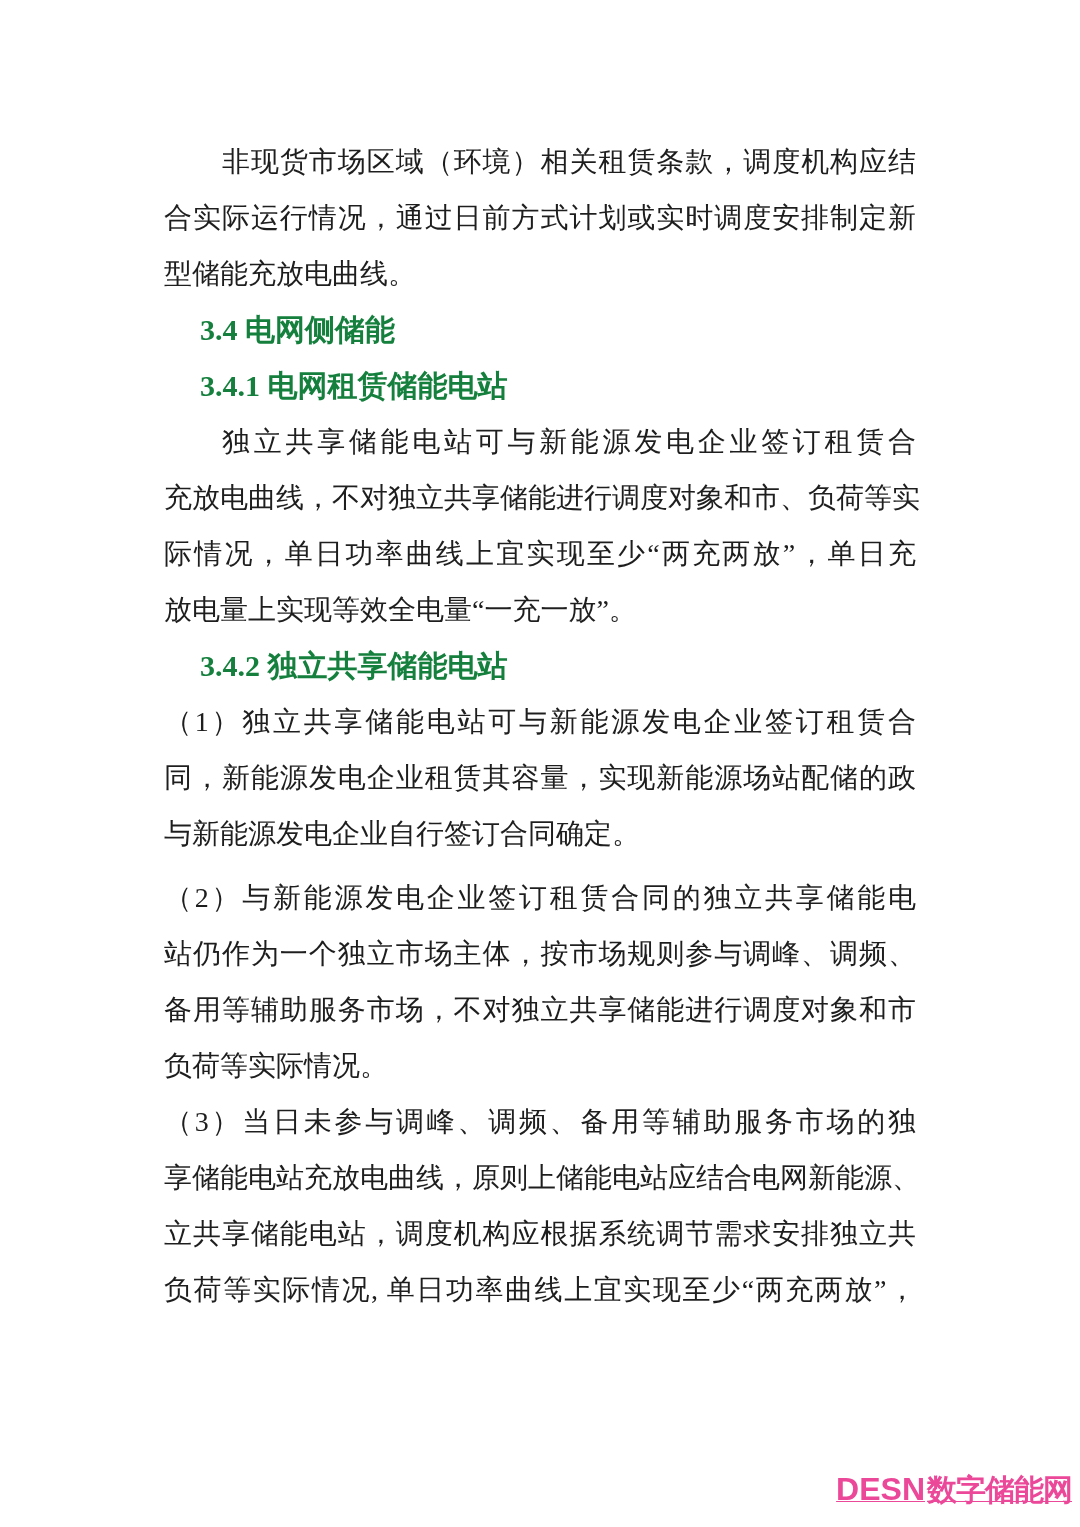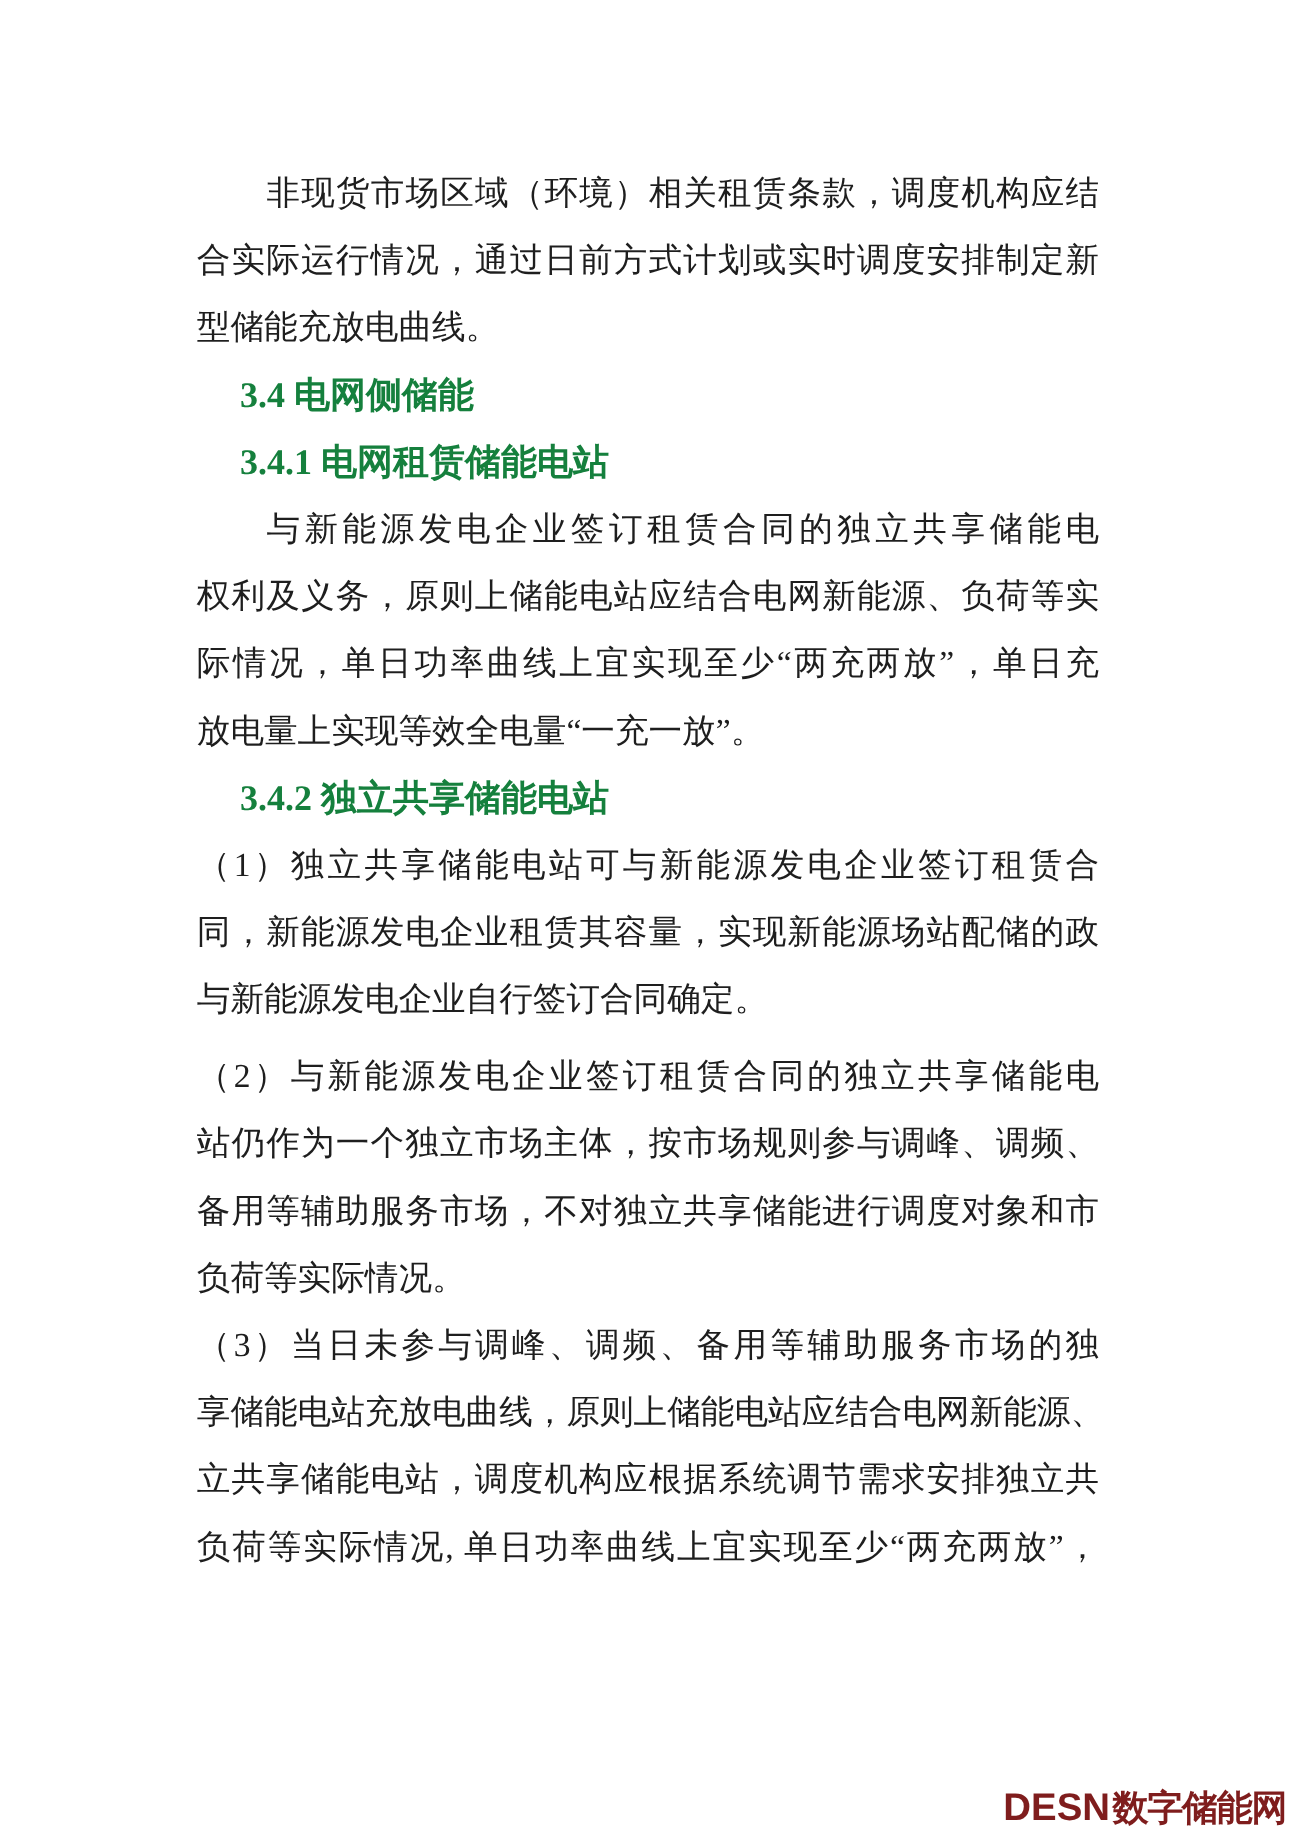--- a/index.html
+++ b/index.html
@@ -42,26 +42,27 @@
     font-weight: bold;
     font-size: 30px;
     color: #15803d;
     text-align: left;
     text-align-last: left;
     white-space: nowrap;
   }
   .watermark {
     position: absolute;
     right: 8px;
-    bottom: 4px;
-    color: #7f1d1d;
+    bottom: 22px;
+    color: #ec4899;
     font-weight: bold;
     font-family: "Liberation Sans", "DejaVu Sans", sans-serif;
     white-space: nowrap;
     line-height: 1;
+    text-decoration: underline;
   }
   .watermark .latin {
     font-size: 32px;
     letter-spacing: 0px;
     margin-right: 2px;
   }
   .watermark .cjk {
     font-size: 30px;
     letter-spacing: -1px;
   }
@@ -74,22 +75,22 @@
   <div class="para">
     <div class="line ind">非现货市场区域（环境）相关租赁条款，调度机构应结</div>
     <div class="line">合实际运行情况，通过日前方式计划或实时调度安排制定新</div>
     <div class="line short">型储能充放电曲线。</div>
   </div>
 
   <div class="heading">3.4 电网侧储能</div>
   <div class="heading">3.4.1 电网租赁储能电站</div>
 
   <div class="para">
-    <div class="line ind">与新能源发电企业签订租赁合同的独立共享储能电</div>
-    <div class="line">权利及义务，原则上储能电站应结合电网新能源、负荷等实</div>
+    <div class="line ind">独立共享储能电站可与新能源发电企业签订租赁合</div>
+    <div class="line">充放电曲线，不对独立共享储能进行调度对象和市、负荷等实</div>
     <div class="line">际情况，单日功率曲线上宜实现至少“两充两放”，单日充</div>
     <div class="line short">放电量上实现等效全电量“一充一放”。</div>
   </div>
 
   <div class="heading">3.4.2 独立共享储能电站</div>
 
   <div class="para">
     <div class="line">（1）独立共享储能电站可与新能源发电企业签订租赁合</div>
     <div class="line">同，新能源发电企业租赁其容量，实现新能源场站配储的政</div>
     <div class="line short">与新能源发电企业自行签订合同确定。</div>

